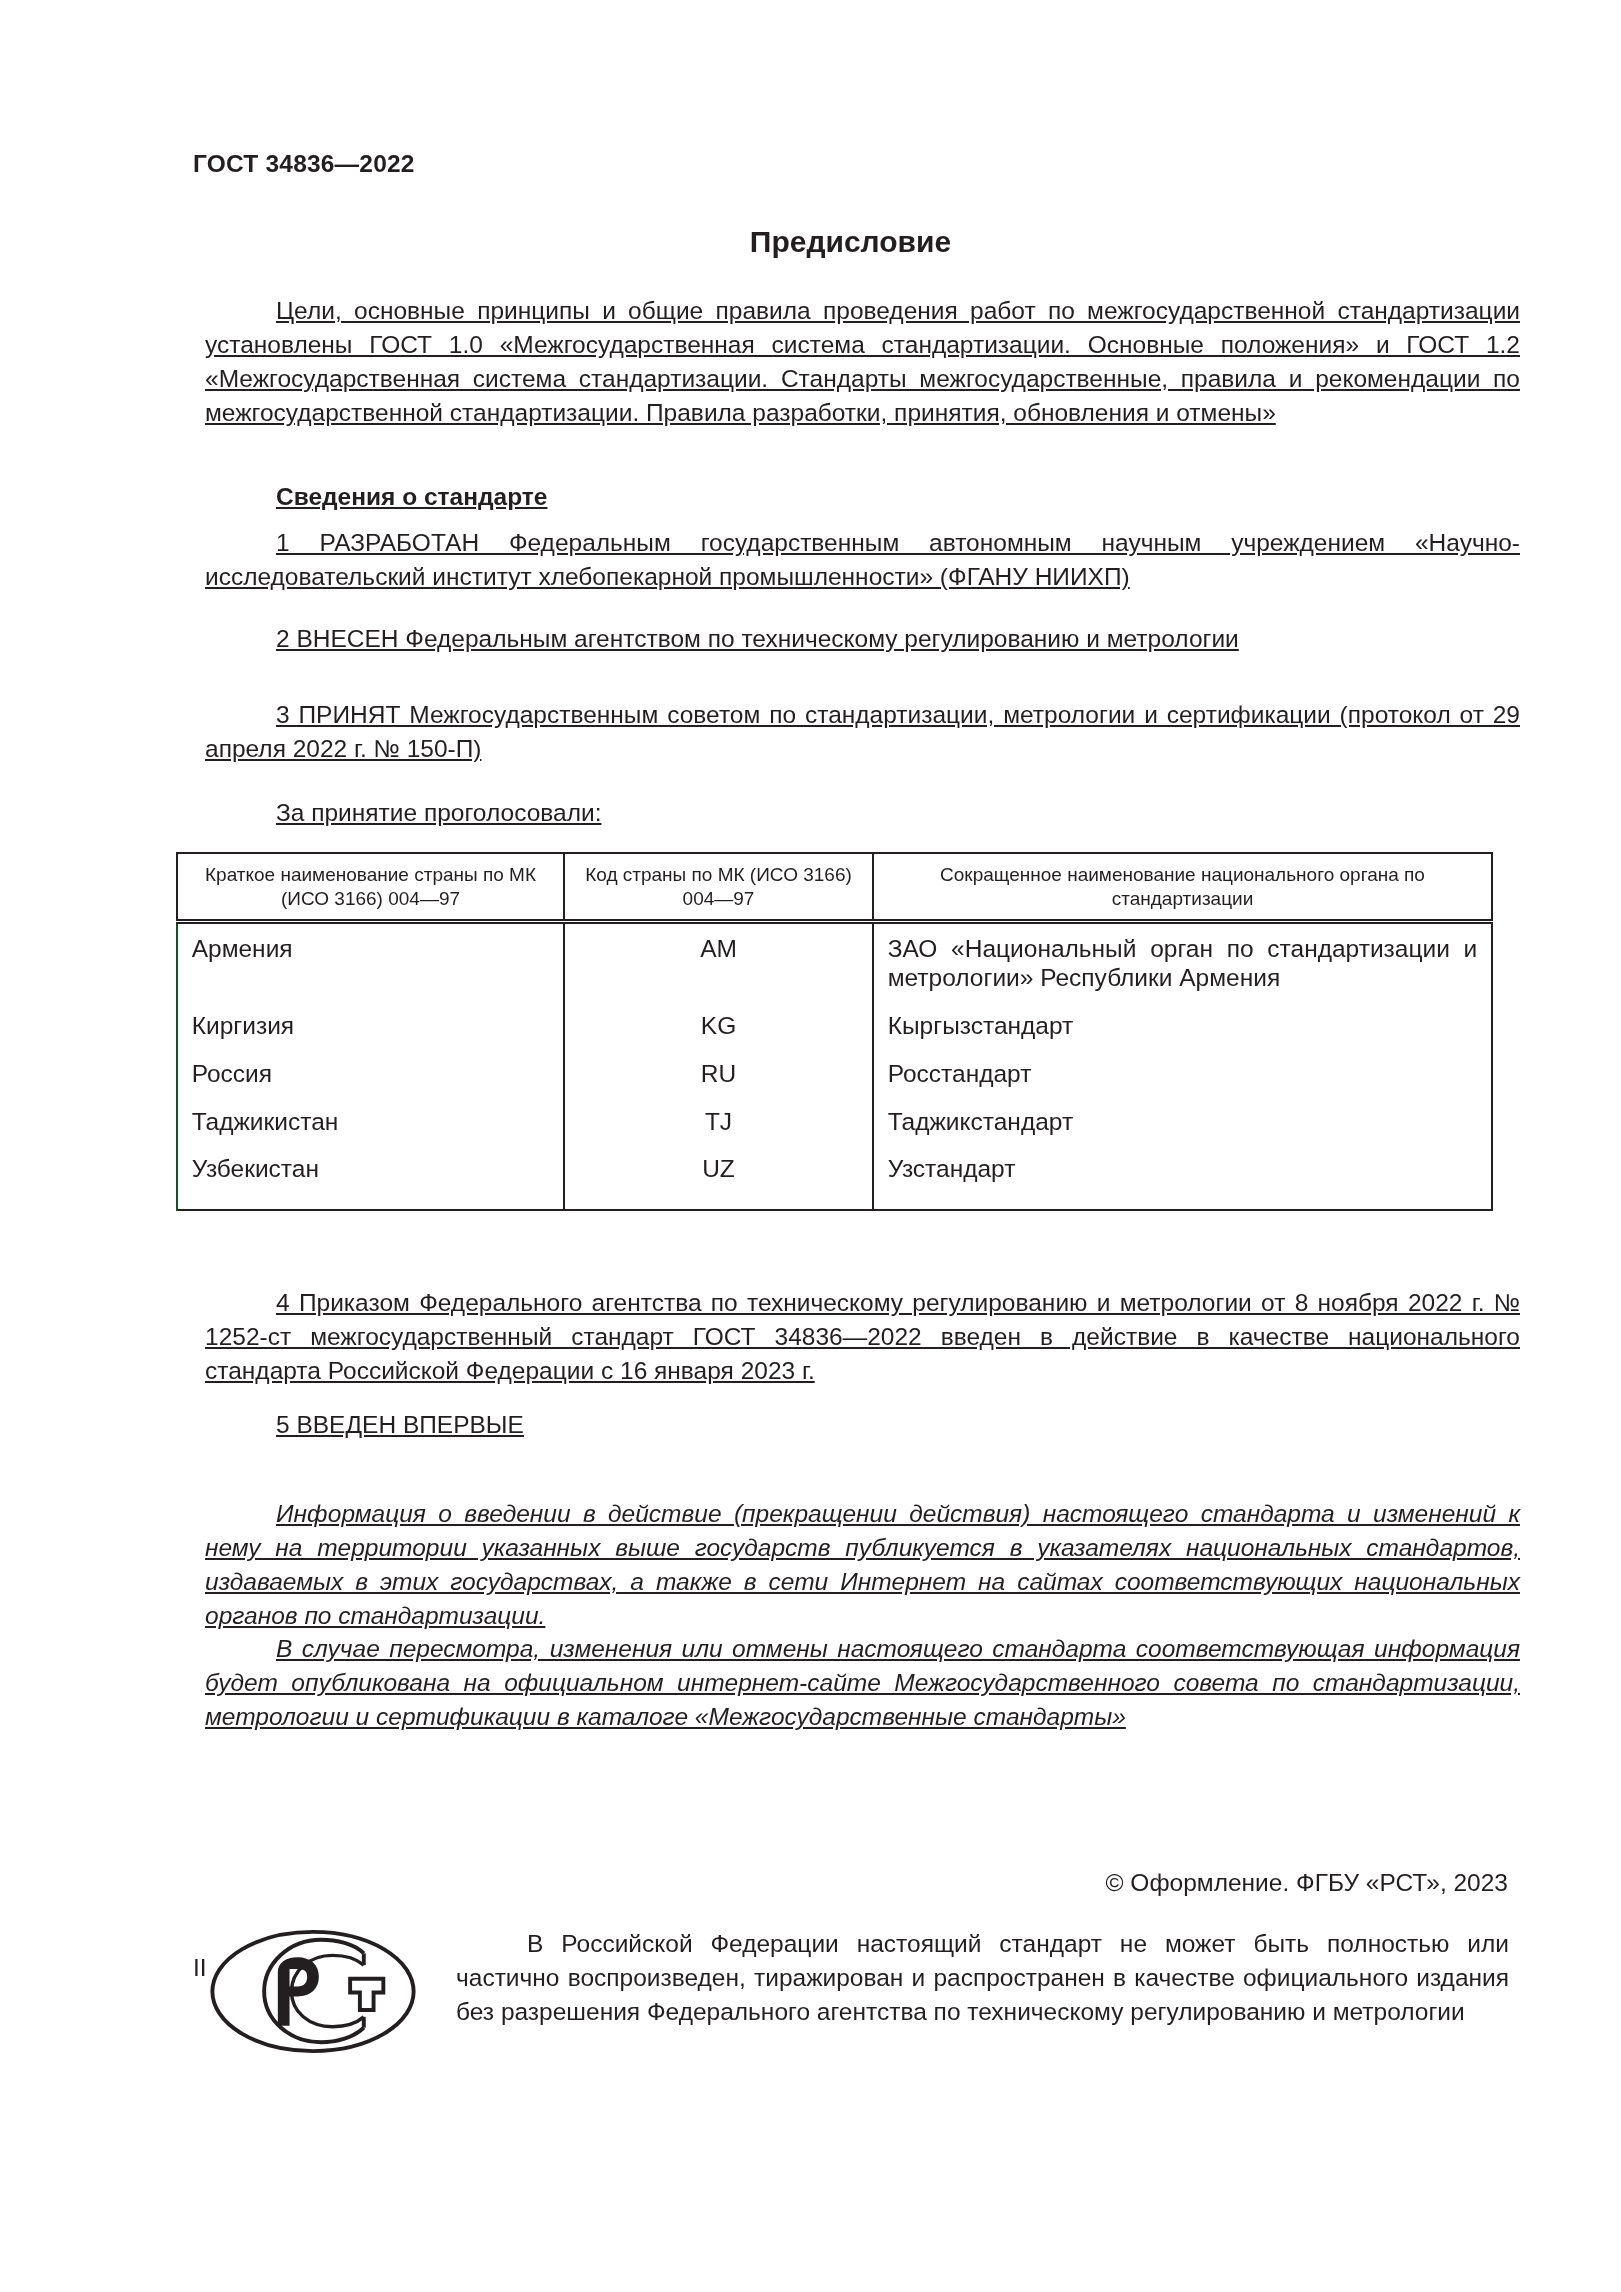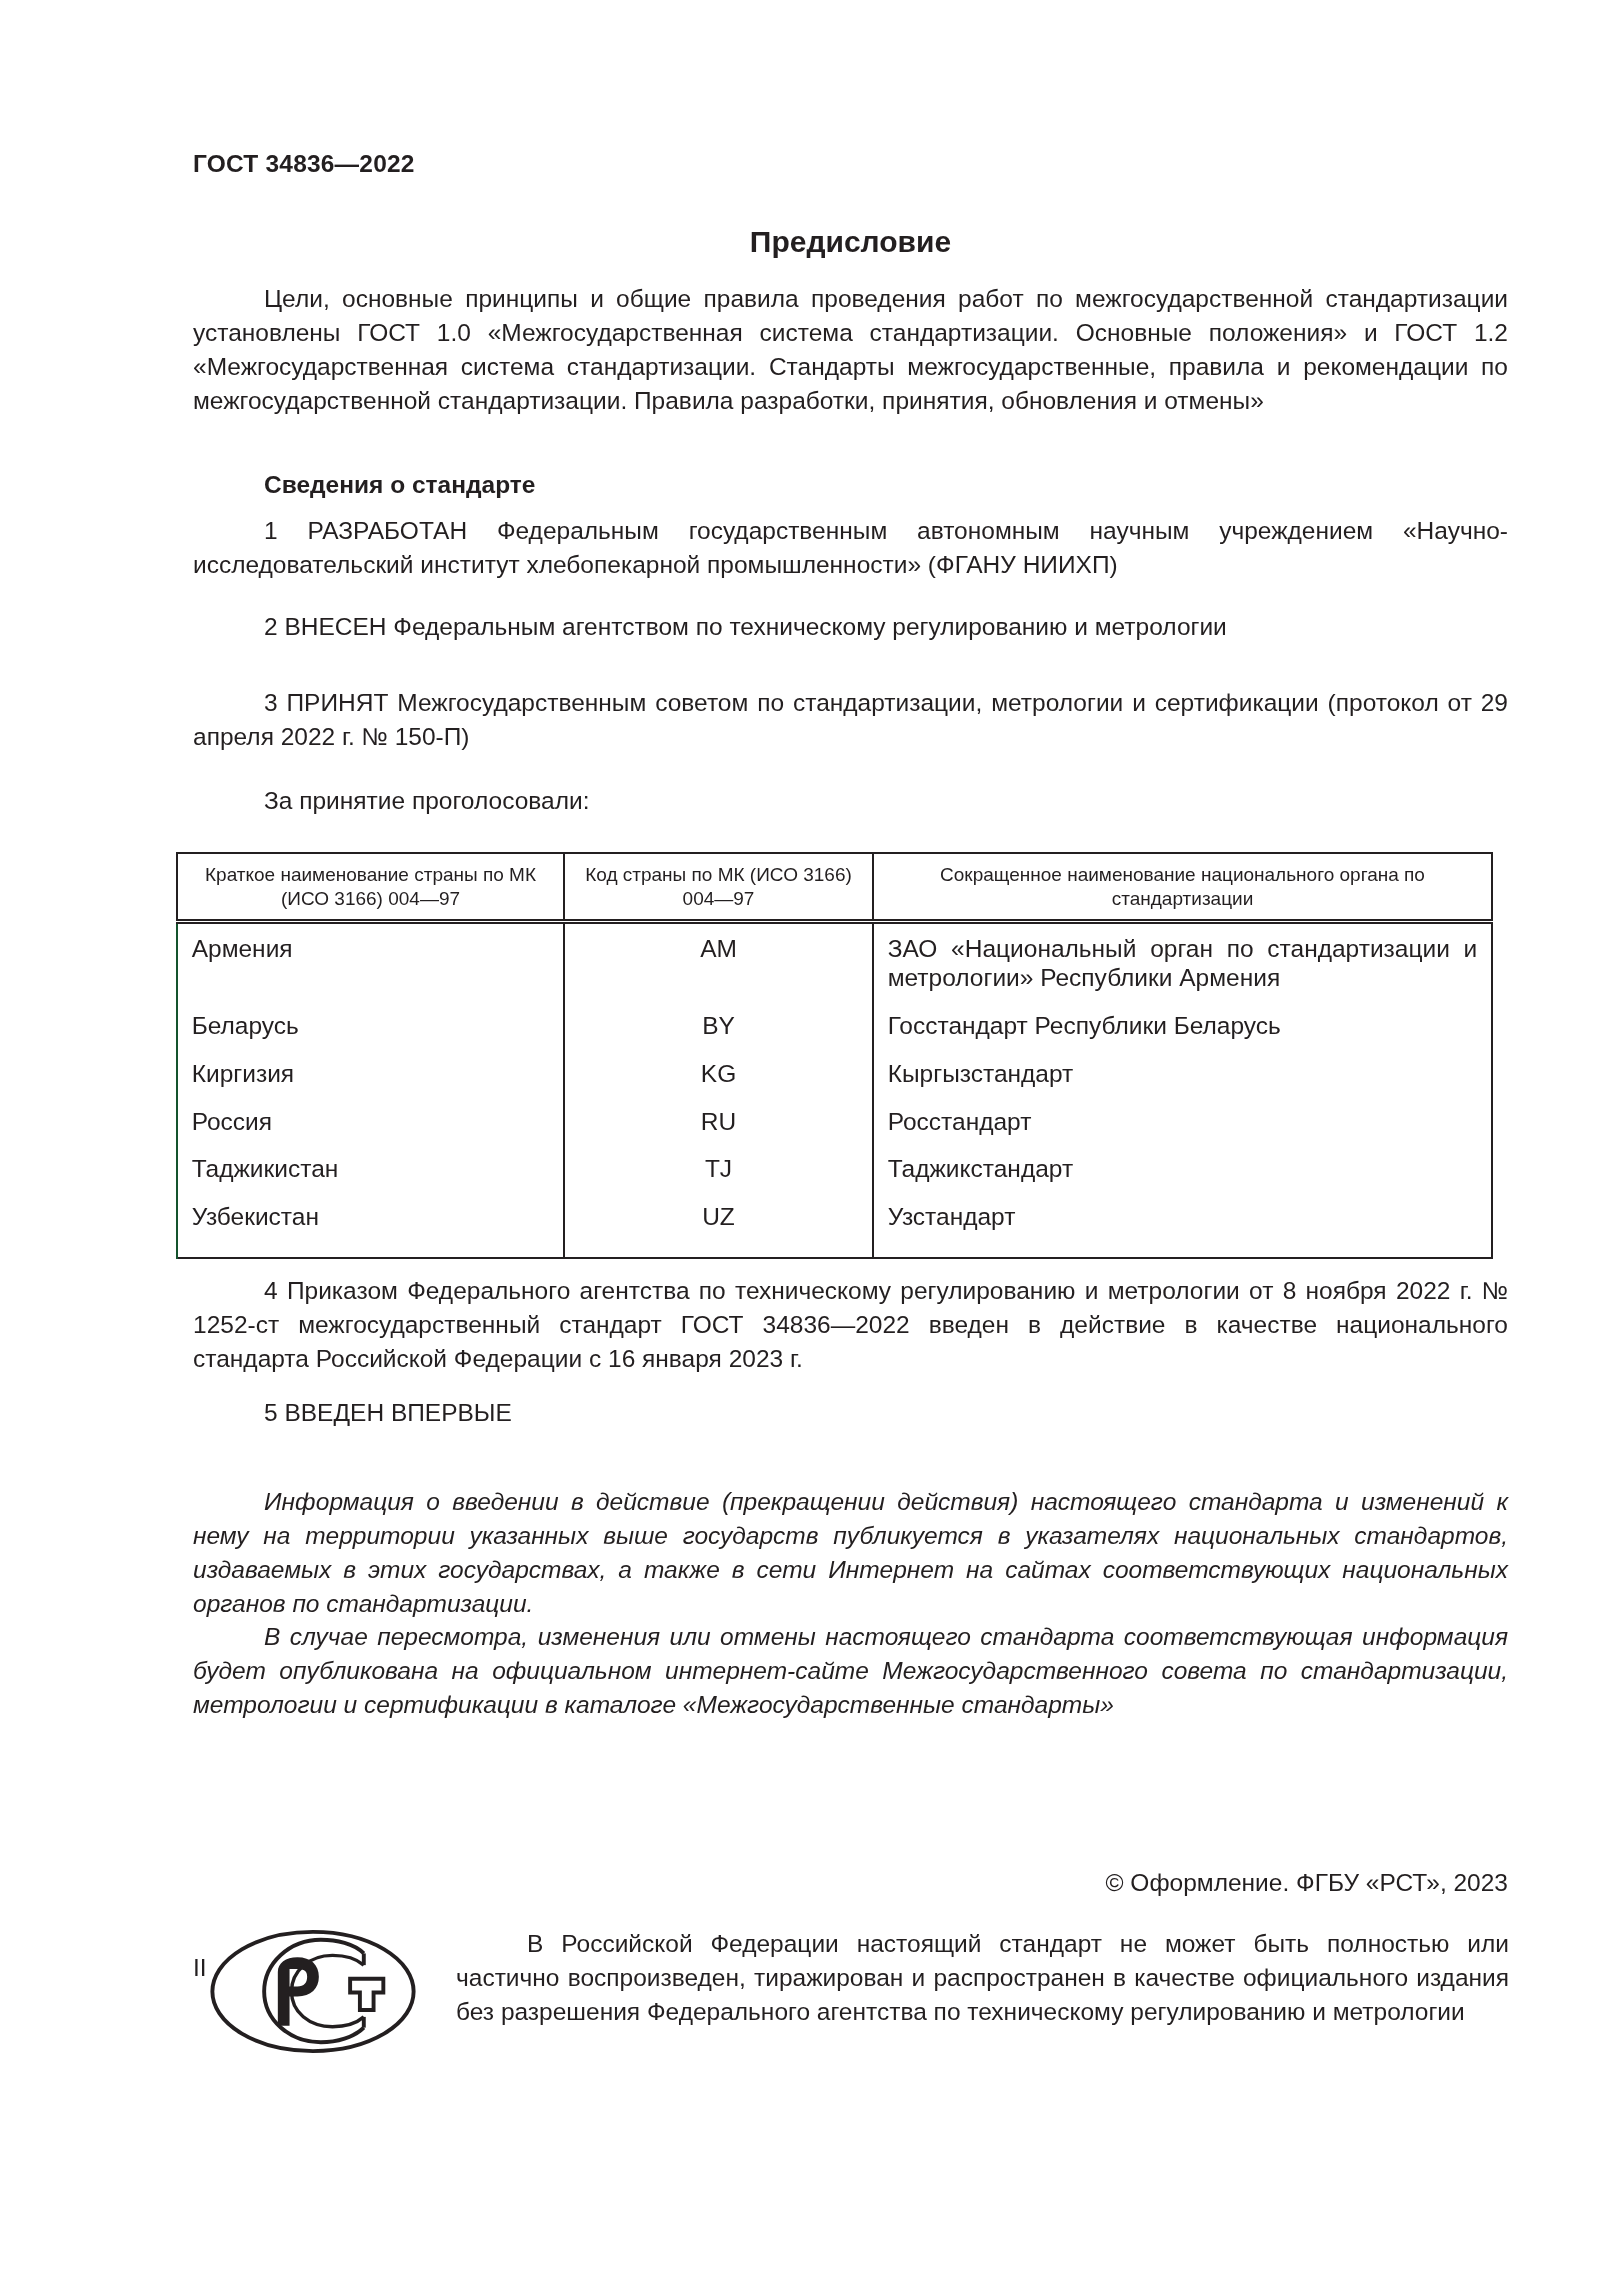--- a/index.html
+++ b/index.html
@@ -33,21 +33,22 @@
       font-weight: bold;
     }
     .p {
       position: absolute;
       left: 193px;
       width: 1315px;
       font-size: 24.5px;
       line-height: 34px;
       text-align: justify;
       text-indent: 71px;
-      margin: 0;
+      margin: 12px;
+      text-decoration: underline;
     }
     .p.bold { font-weight: bold; }
     .p.italic { font-style: italic; }
     .p.left { text-align: left; }
 
     
     .vote-table {
       position: absolute;
       left: 176px;
       top: 852px;
@@ -153,25 +154,20 @@
         <th>Сокращенное наименование национального органа по стандартизации</th>
       </tr>
     </thead>
     <tbody>
       <tr class="row first">
         <td>Армения</td>
         <td class="code">AM</td>
         <td class="body-name">ЗАО «Национальный орган по стандартизации и метрологии» Республики Армения</td>
       </tr>
       <tr class="row">
-        <td>Беларусь</td>
-        <td class="code">BY</td>
-        <td class="body-name">Госстандарт Республики Беларусь</td>
-      </tr>
-      <tr class="row">
         <td>Киргизия</td>
         <td class="code">KG</td>
         <td class="body-name">Кыргызстандарт</td>
       </tr>
       <tr class="row">
         <td>Россия</td>
         <td class="code">RU</td>
         <td class="body-name">Росстандарт</td>
       </tr>
       <tr class="row">

